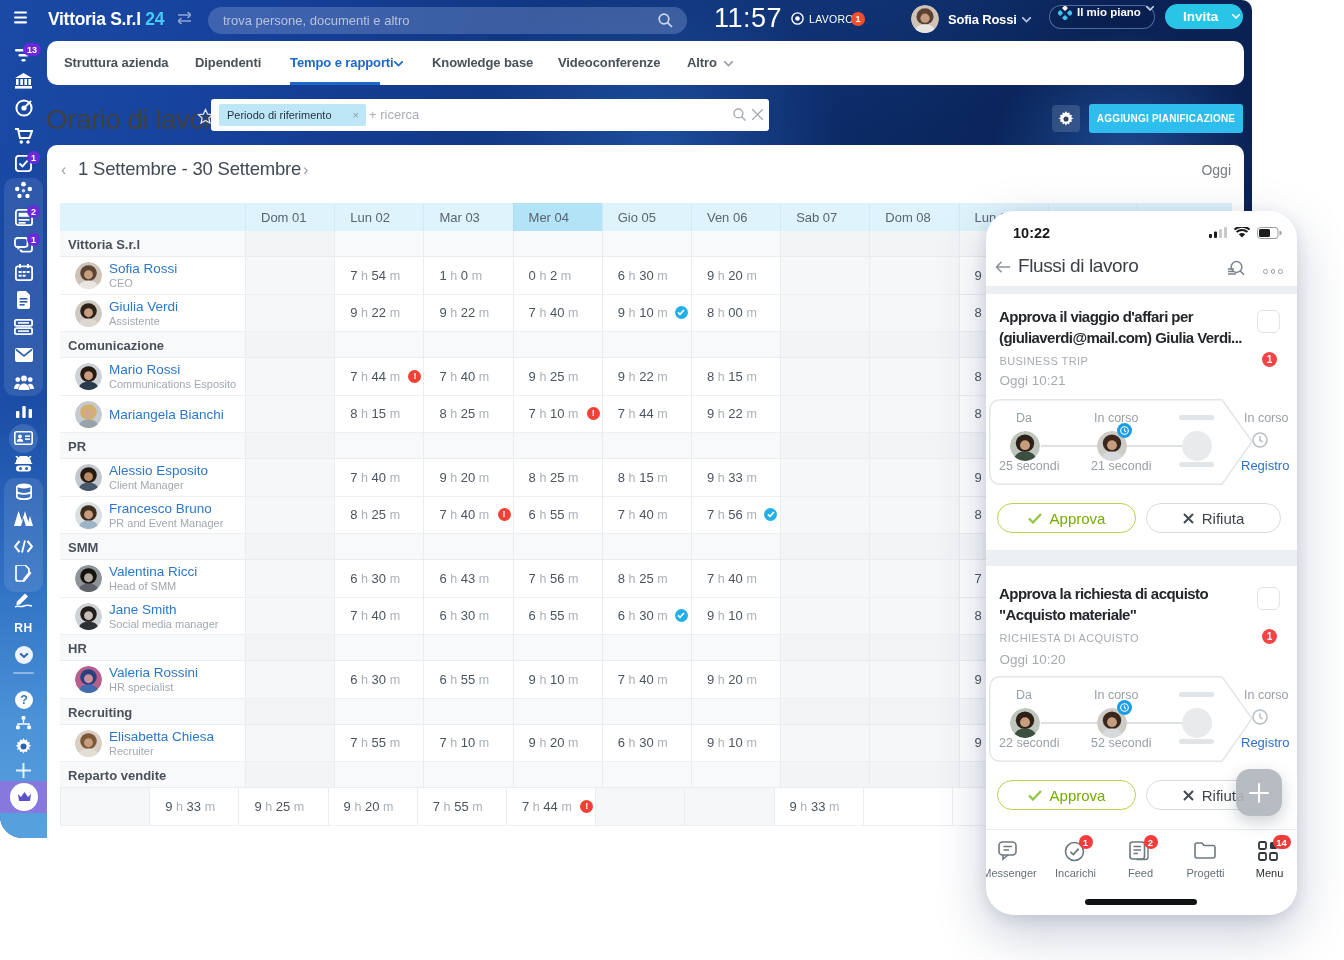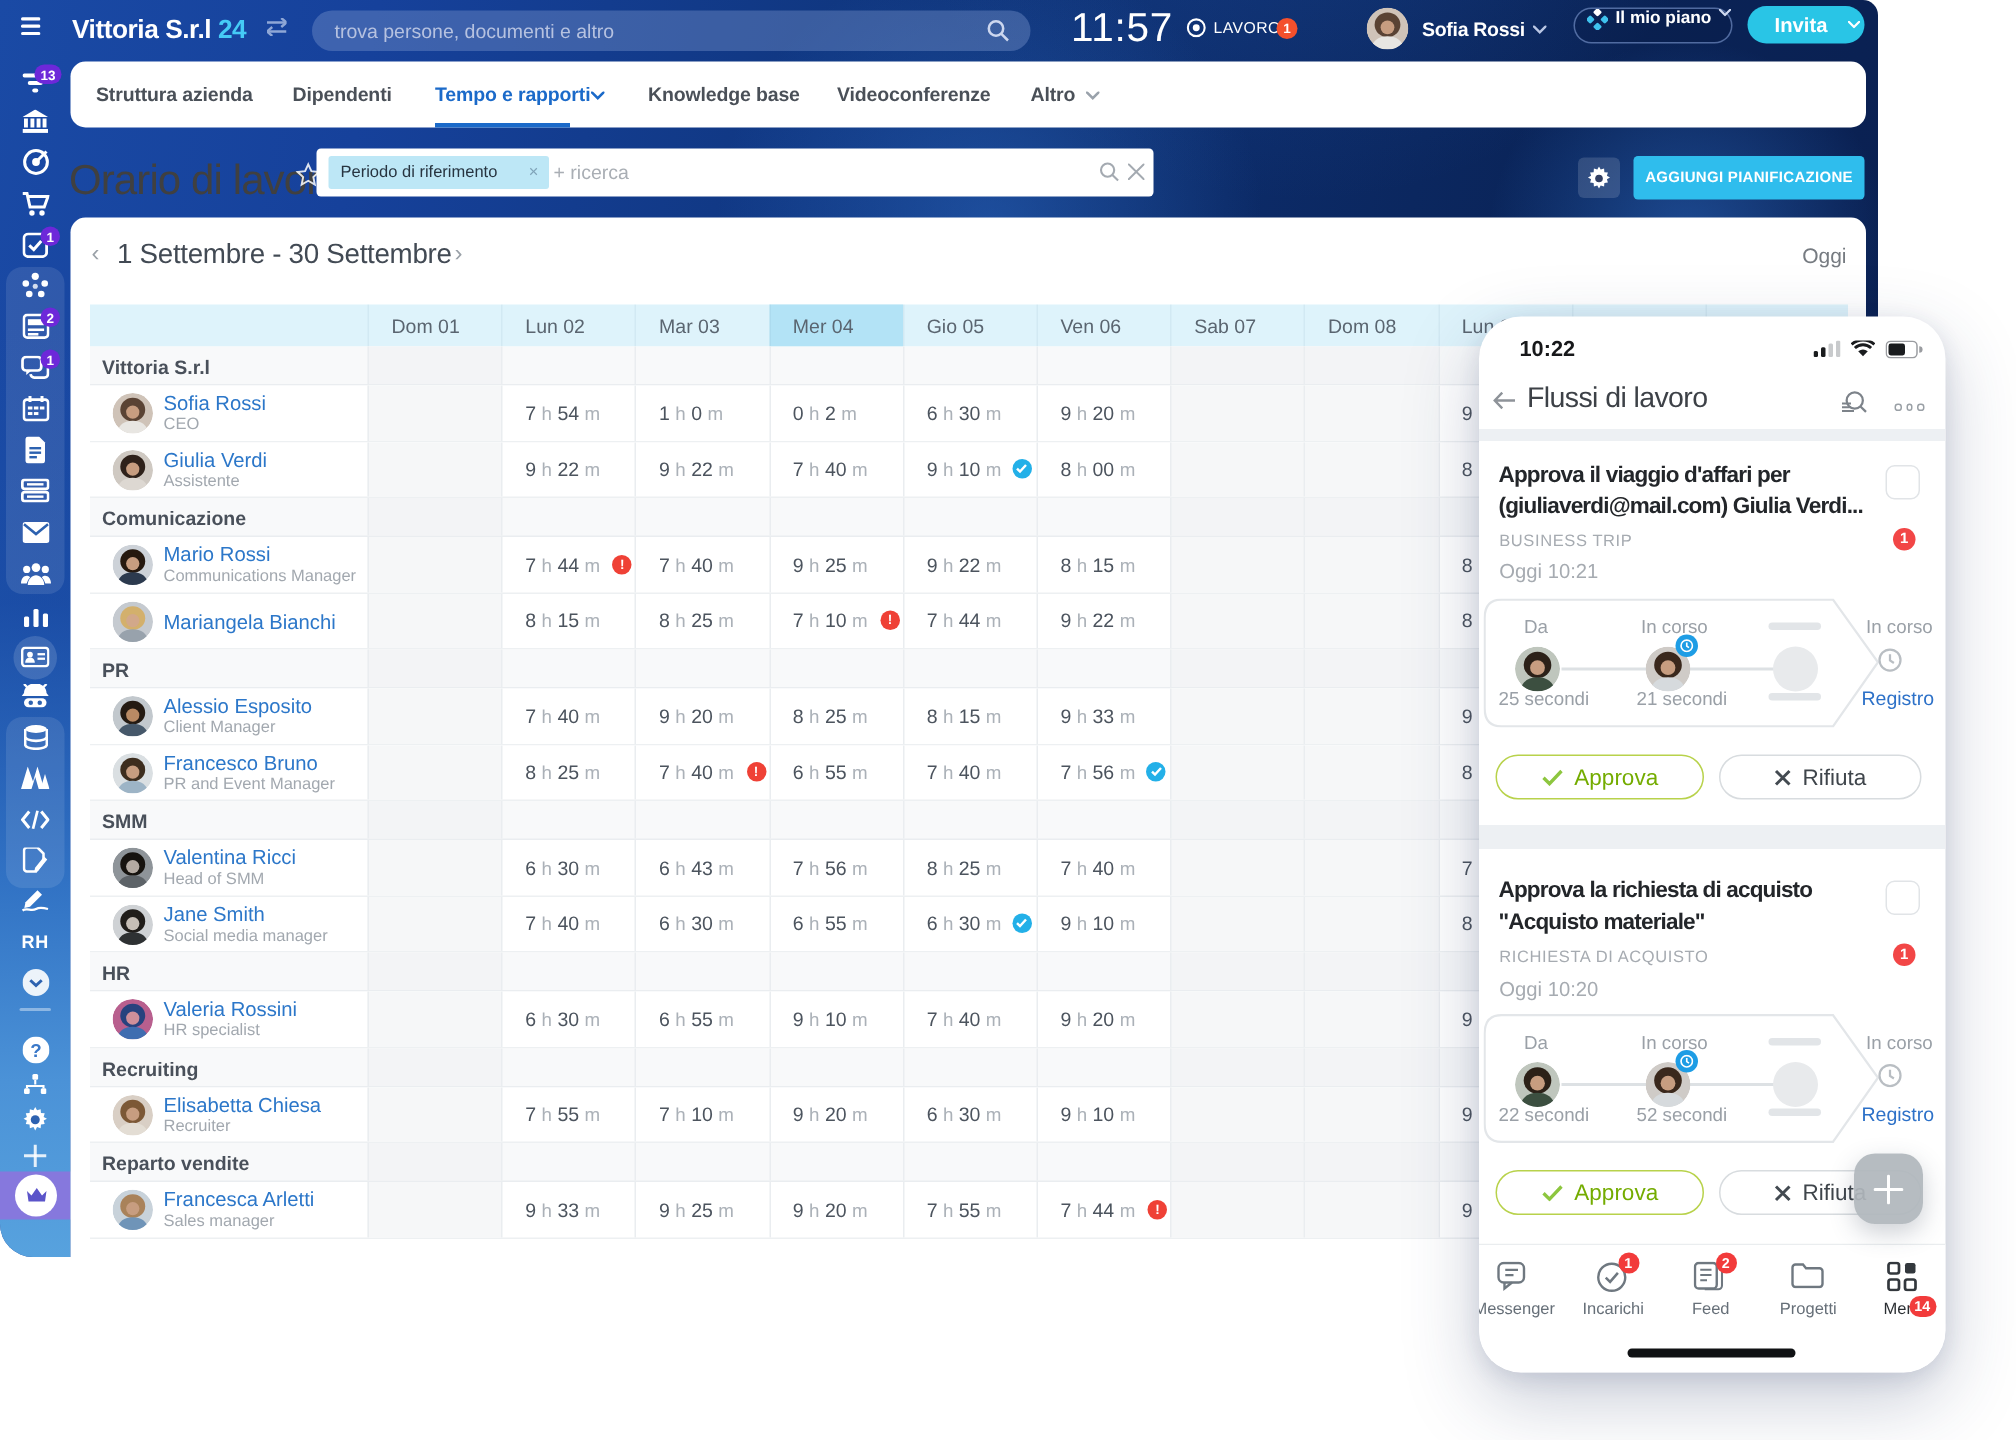--- a/index.html
+++ b/index.html
@@ -500,21 +500,21 @@
 </div>
 <div class="trow erow">
         <div class="c0">
           <div class="av"><svg width="27" height="27" viewBox="0 0 28 28">
               <circle cx="14" cy="14" r="14" fill="#cdd2d8"></circle>
               <ellipse cx="14" cy="11.5" rx="8.6" ry="8.2" fill="#26190f"></ellipse>
               <circle cx="14" cy="13.2" r="4.6" fill="#c79d80"></circle>
               <path d="M3.5 28 c0-6 5-8.8 10.5-8.8 s10.5 2.8 10.5 8.8 Z" fill="#2c3a4e"></path>
             </svg></div>
           <div class="enm" style="top:4px;">Mario Rossi</div>
-          <div class="erl">Communications Manager</div>
+          <div class="erl">Communications Esposito</div>
         </div>
 <div class="dc wkd"></div>
 <div class="dc">
           <span class="tval">7 <span class="u">h</span> 44 <span class="u">m</span></span>
           <div class="alert">!</div>
         </div>
 <div class="dc">
           <span class="tval">7 <span class="u">h</span> 40 <span class="u">m</span></span>
         </div>
 <div class="dc">
@@ -865,30 +865,20 @@
 <div class="dc"></div>
 <div class="dc"></div>
 <div class="dc"></div>
 <div class="dc wkd"></div>
 <div class="dc wkd"></div>
 <div class="dc"></div>
 <div class="dc"></div>
 <div class="dc"></div>
 </div>
 <div class="trow erow">
-        <div class="c0">
-          <div class="av"><svg width="27" height="27" viewBox="0 0 28 28">
-              <circle cx="14" cy="14" r="14" fill="#c8d2da"></circle>
-              <ellipse cx="14" cy="11.5" rx="8.6" ry="8.2" fill="#a9825a"></ellipse>
-              <circle cx="14" cy="13.2" r="4.6" fill="#c79d80"></circle>
-              <path d="M3.5 28 c0-6 5-8.8 10.5-8.8 s10.5 2.8 10.5 8.8 Z" fill="#6f94b8"></path>
-            </svg></div>
-          <div class="enm" style="top:4px;">Francesca Arletti</div>
-          <div class="erl">Sales manager</div>
-        </div>
 <div class="dc wkd"></div>
 <div class="dc">
           <span class="tval">9 <span class="u">h</span> 33 <span class="u">m</span></span>
         </div>
 <div class="dc">
           <span class="tval">9 <span class="u">h</span> 25 <span class="u">m</span></span>
         </div>
 <div class="dc">
           <span class="tval">9 <span class="u">h</span> 20 <span class="u">m</span></span>
         </div>
@@ -1065,14 +1055,14 @@
         <path d="M1 4 a2 2 0 0 1 2-2 h5 l2 2.5 h9 a2 2 0 0 1 2 2 V15 a2 2 0 0 1-2 2 H3 a2 2 0 0 1-2-2 Z" fill="none" stroke="#6f7880" stroke-width="1.6"></path>
       </svg></div>
 <div class="navitem" style="left:187.5px;top:656px;color:#666f78;">Progetti</div>
 <div class="abs" style="left:271.5px;top:630px;"><svg width="20" height="20" viewBox="0 0 20 20">
         <rect x="1" y="1" width="7" height="7" rx="1.5" fill="none" stroke="#33383d" stroke-width="1.8"></rect>
         <rect x="12" y="1" width="7" height="7" rx="1.5" fill="#33383d"></rect>
         <rect x="1" y="12" width="7" height="7" rx="1.5" fill="none" stroke="#33383d" stroke-width="1.8"></rect>
         <rect x="12" y="12" width="7" height="7" rx="1.5" fill="none" stroke="#33383d" stroke-width="1.8"></rect>
       </svg></div>
 <div class="navitem" style="left:251.5px;top:656px;color:#2b2f33;">Menu</div>
-<div class="badge" style="left:286.5px;top:653px;width:18px;height:14px;border-radius:7px;background:#f23b3b;font-size:9.5px;">14</div>
+<div class="badge" style="left:286.5px;top:624px;width:18px;height:14px;border-radius:7px;background:#f23b3b;font-size:9.5px;">14</div>
 <div class="abs" style="left:99px;top:688px;width:112px;height:6px;border-radius:3px;background:#101214;"></div>
 </div>
 </body></html>

